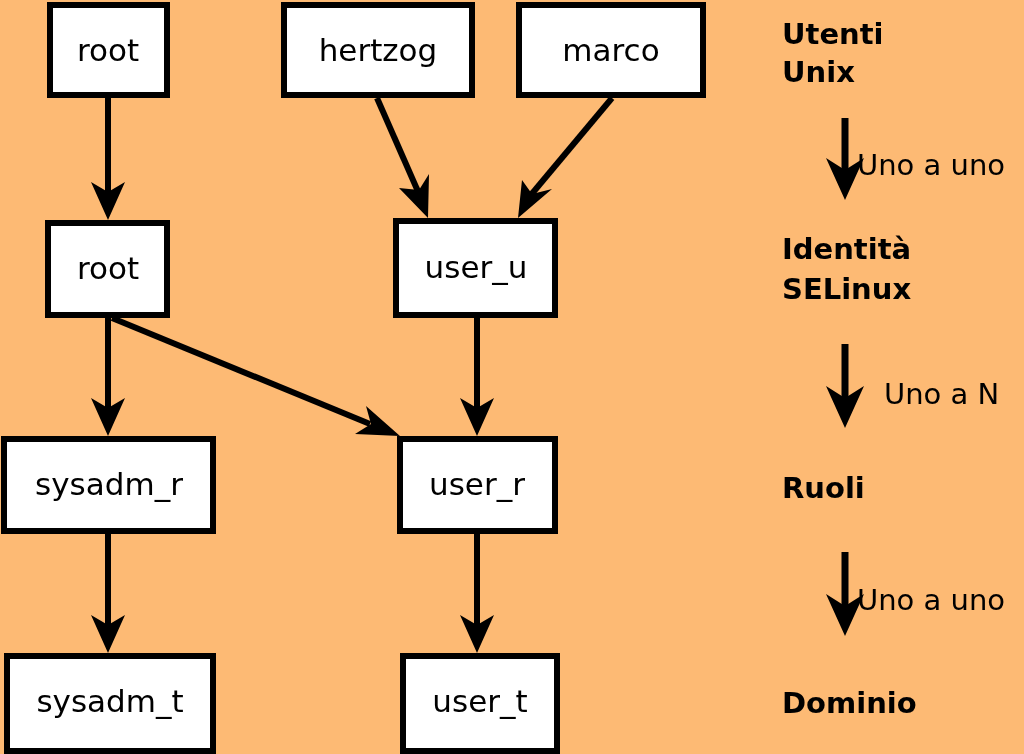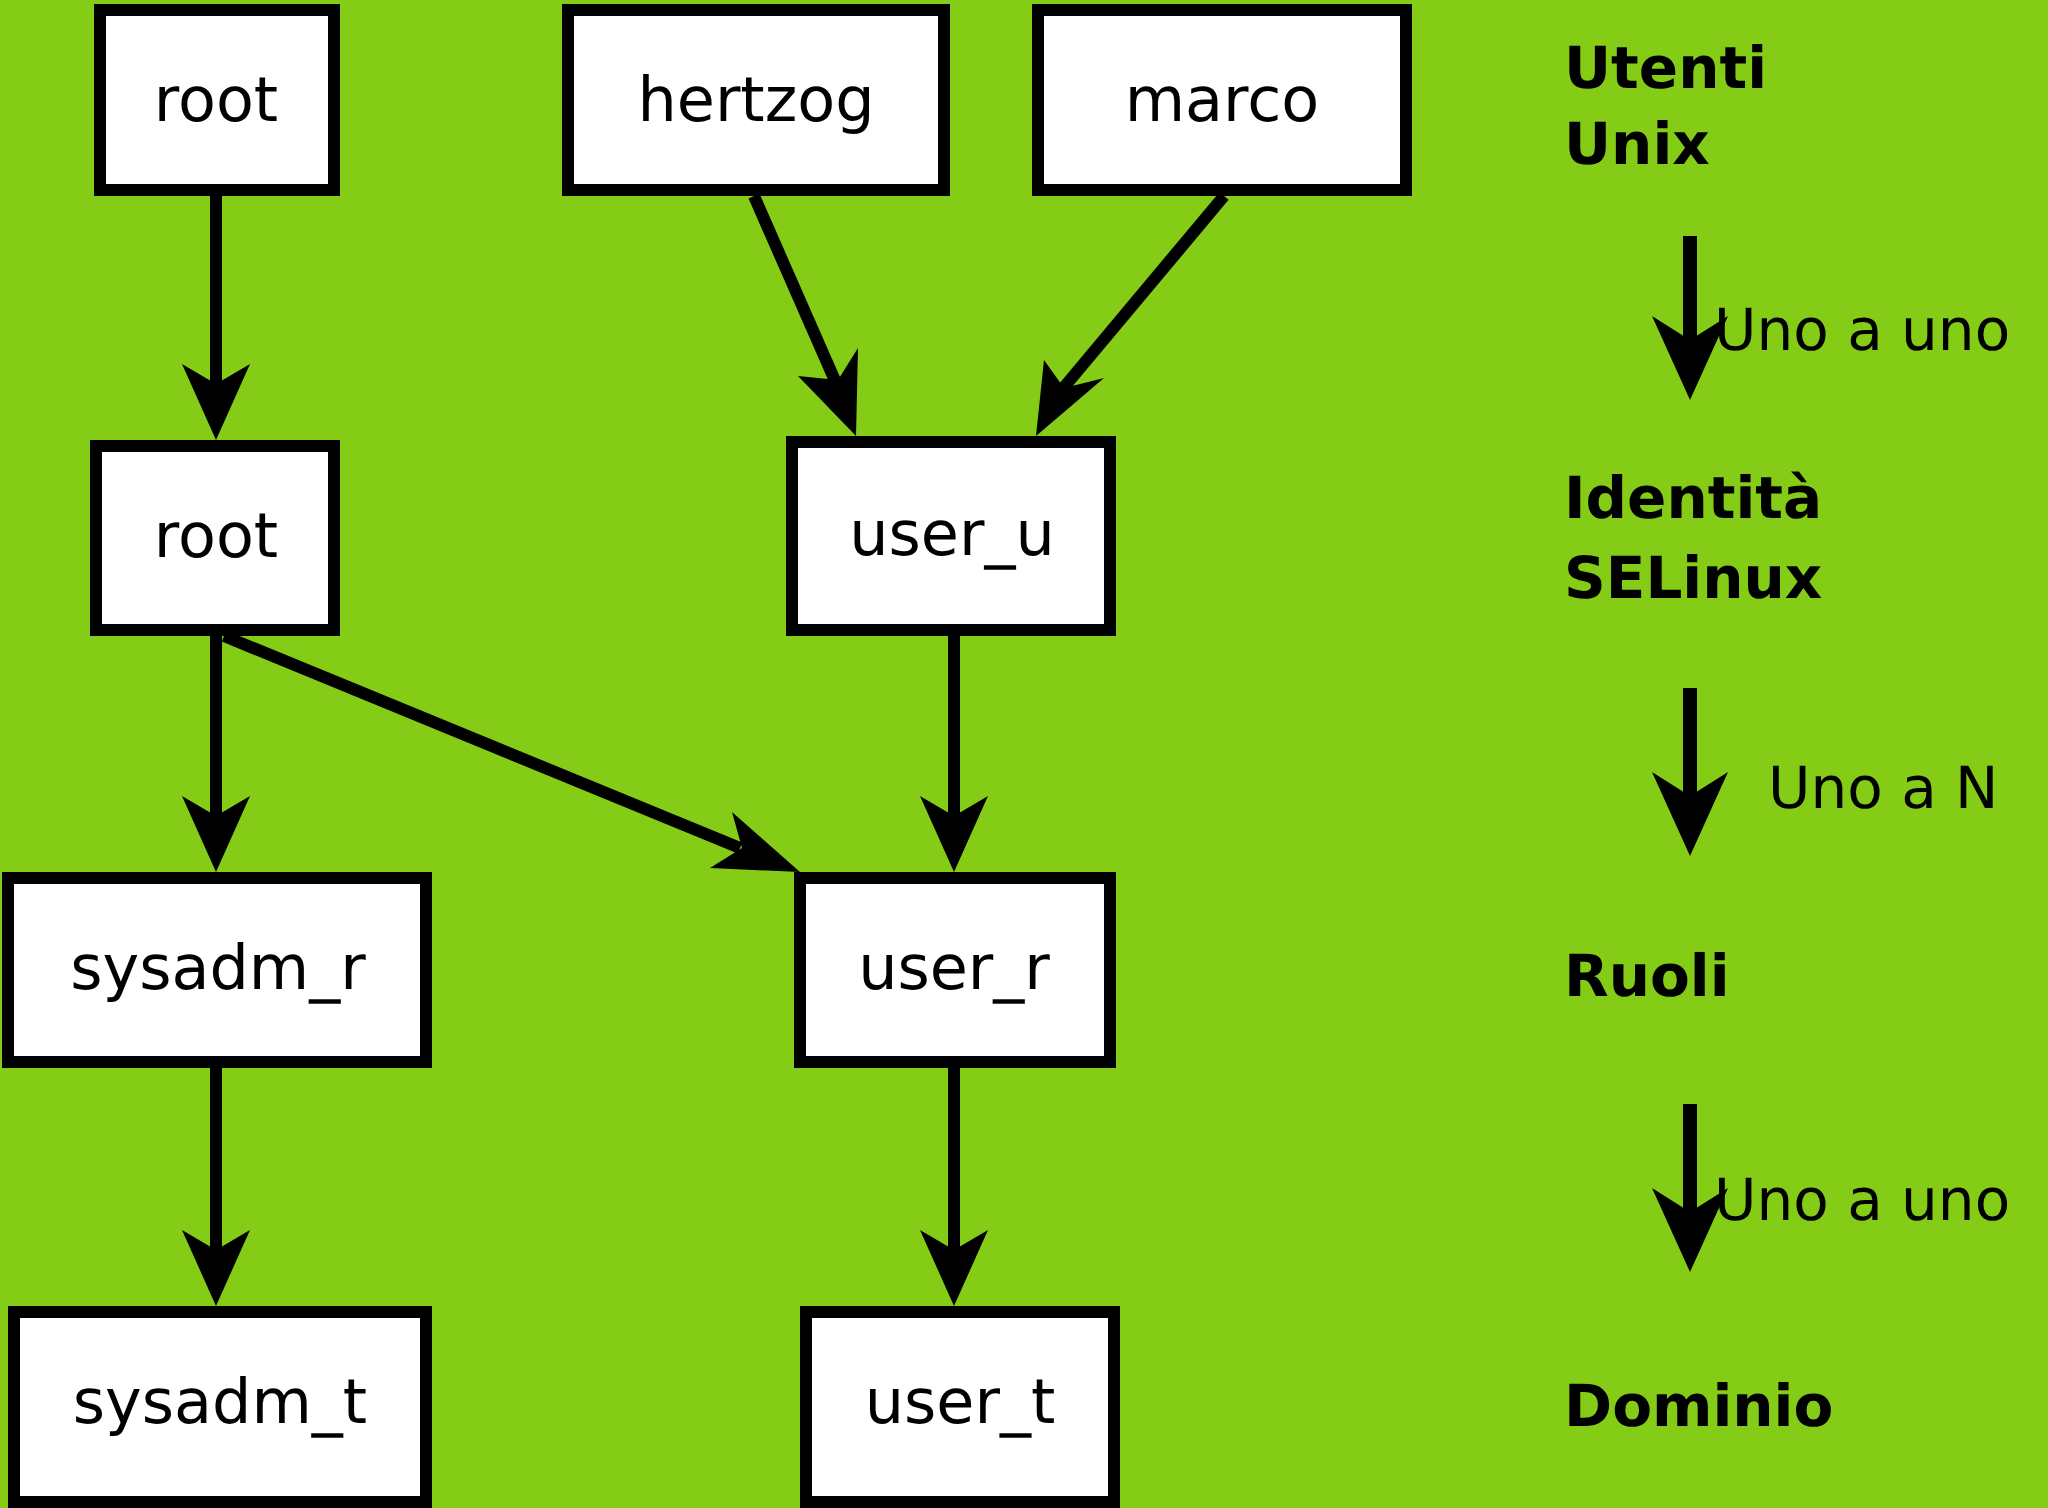--- a/index.html
+++ b/index.html
@@ -10,21 +10,21 @@
   body {
     width: 1024px;
     height: 754px;
     font-family: "DejaVu Sans", sans-serif;
     overflow: hidden;
   }
   #diagram-root {
     position: relative;
     width: 1024px;
     height: 754px;
-    background: #84cc16;
+    background: #fdba74;
   }
   svg#diagram-svg {
     display: block;
     width: 1024px;
     height: 754px;
   }
   .node-box {
     fill: #ffffff;
     stroke: #000000;
     stroke-width: 6;

